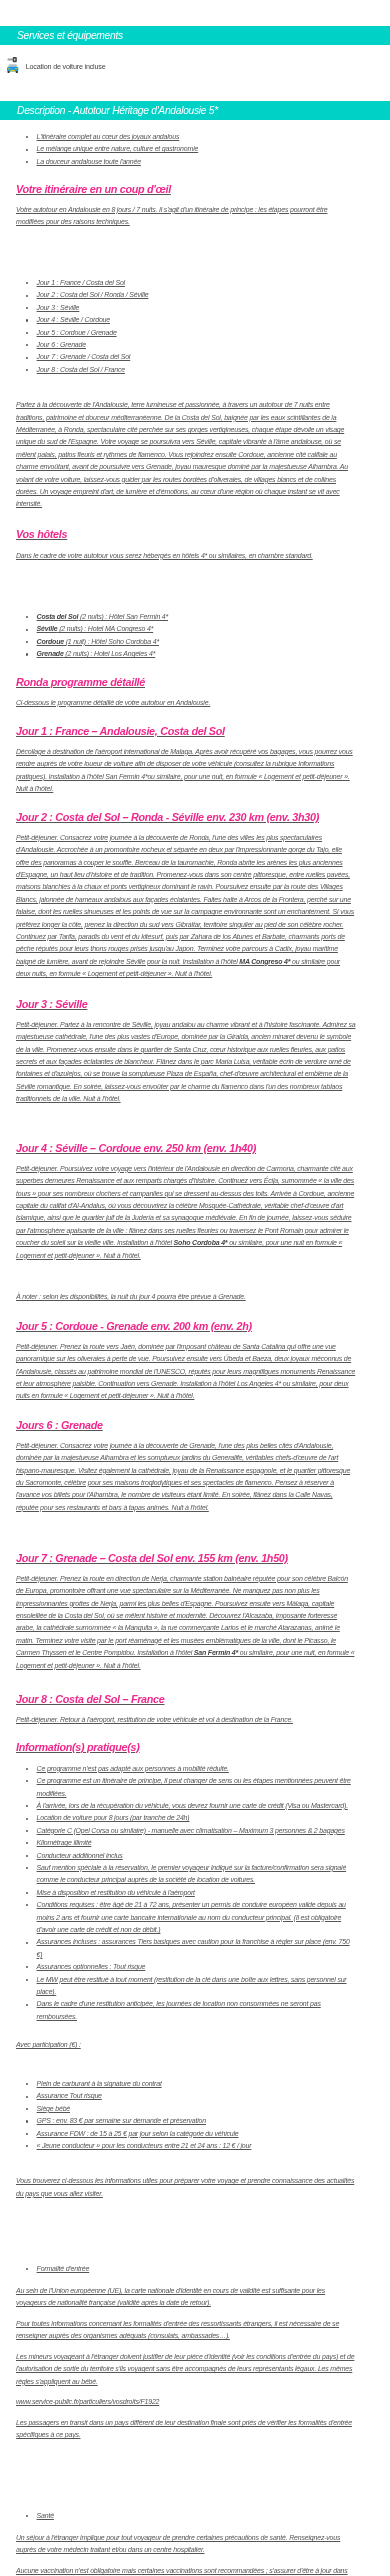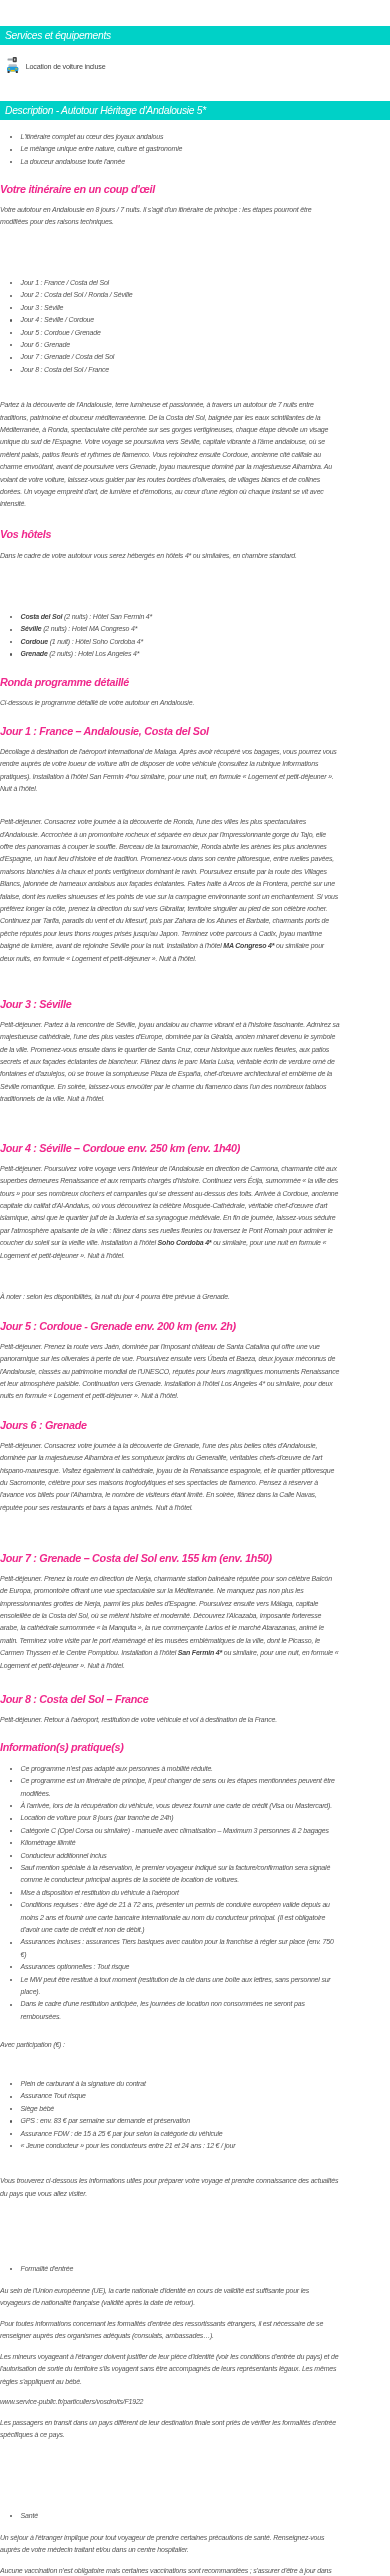--- a/index.html
+++ b/index.html
@@ -1,23 +1,23 @@
 <!DOCTYPE html>
 <html style="font-size:8.2px"><head>
 <meta charset="utf-8">
 <style>
   html, body { margin:0; padding:0; background:#ffffff; }
   body { width:391px; height:3310px; position:relative; overflow:hidden;
          font-family:"Liberation Sans", sans-serif; color:#555555; }
   .banner { position:absolute; left:0; width:391px; height:19px; background:#00D1C7;
             color:#ffffff; font-style:italic; font-size:10.3px; line-height:19px;
-            padding-left:5px; box-sizing:border-box; letter-spacing:-0.3px; }
+            padding-left:17px; box-sizing:border-box; letter-spacing:-0.3px; }
   .service { position:absolute; left:6.2px; display:flex; align-items:center; }
   .service .lbl { font-size:7.2px; color:#444; margin-left:6.2px; letter-spacing:-0.2px; }
-  .abs { position:absolute; left:0; width:340px; }
+  .abs { position:absolute; left:16px; width:340px;text-decoration:underline; }
   .txt { font-style:italic; font-size:7px; line-height:12.4px; color:#555; letter-spacing:-0.2px; margin:0; }
   .h { font-style:italic; font-size:10.8px; color:#F0288C; margin:0; letter-spacing:-0.3px; line-height:15.5px; }
   ul.bul { margin:0; padding:0 0 0 20.6px; list-style:none; }
   ul.bul li { position:relative; font-style:italic; font-size:7px; line-height:12.4px; color:#555; letter-spacing:-0.2px; }
   ul.bul li::before { content:""; position:absolute; left:-10.3px; top:5.2px; width:2.1px; height:2.1px; border-radius:50%; background:#555; }
   b { font-weight:bold; color:#444; }
 </style>
 </head>
 <body>
 
@@ -92,20 +92,21 @@
   <h2 class="h">Ronda programme détaillé</h2>
   <p class="txt" style="margin-top:6.2px">Ci-dessous le programme détaillé de votre autotour en Andalousie.</p>
 </div>
 
 <div class="abs" style="top:724px">
   <h3 class="h">Jour 1 : France – Andalousie, Costa del Sol</h3>
   <p class="txt" style="margin-top:6.2px"><span>Décollage à destination de l'aéroport international de Malaga. Après avoir récupéré vos bagages, vous pourrez vous rendre auprès de votre loueur de voiture afin de disposer de votre véhicule (consultez la rubrique Informations pratiques). Installation à l'hôtel San Fermin 4*ou similaire, pour une nuit, en formule « Logement et petit-déjeuner ». Nuit à l'hôtel.</span></p>
 </div>
 
 <div class="abs" style="top:810px">
+  <h3 class="h">Jour 2 : Costa del Sol – Ronda - Séville env. 230 km (env. 3h30)</h3>
   <p class="txt" style="margin-top:6.2px"><span>Petit-déjeuner. Consacrez votre journée à la découverte de Ronda, l'une des villes les plus spectaculaires d'Andalousie. Accrochée à un promontoire rocheux et séparée en deux par l'impressionnante gorge du Tajo, elle offre des panoramas à couper le souffle. Berceau de la tauromachie, Ronda abrite les arènes les plus anciennes d'Espagne, un haut lieu d'histoire et de tradition. Promenez-vous dans son centre pittoresque, entre ruelles pavées, maisons blanchies à la chaux et ponts vertigineux dominant le ravin. Poursuivez ensuite par la route des Villages Blancs, jalonnée de hameaux andalous aux façades éclatantes. Faites halte à Arcos de la Frontera, perché sur une falaise, dont les ruelles sinueuses et les points de vue sur la campagne environnante sont un enchantement. Si vous préférez longer la côte, prenez la direction du sud vers Gibraltar, territoire singulier au pied de son célèbre rocher. Continuez par Tarifa, paradis du vent et du kitesurf, puis par Zahara de los Atunes et Barbate, charmants ports de pêche réputés pour leurs thons rouges prisés jusqu'au Japon. Terminez votre parcours à Cadix, joyau maritime baigné de lumière, avant de rejoindre Séville pour la nuit. Installation à l'hôtel </span><b>MA Congreso 4*</b><span> ou similaire pour deux nuits, en formule « Logement et petit-déjeuner ». Nuit à l'hôtel.</span></p>
 </div>
 
 <div class="abs" style="top:997px">
   <h3 class="h">Jour 3 : Séville</h3>
   <p class="txt" style="margin-top:6.2px"><span>Petit-déjeuner. Partez à la rencontre de Séville, joyau andalou au charme vibrant et à l'histoire fascinante. Admirez sa majestueuse cathédrale, l'une des plus vastes d'Europe, dominée par la Giralda, ancien minaret devenu le symbole de la ville. Promenez-vous ensuite dans le quartier de Santa Cruz, cœur historique aux ruelles fleuries, aux patios secrets et aux façades éclatantes de blancheur. Flânez dans le parc Maria Luisa, véritable écrin de verdure orné de fontaines et d'azulejos, où se trouve la somptueuse Plaza de España, chef-d'œuvre architectural et emblème de la Séville romantique. En soirée, laissez-vous envoûter par le charme du flamenco dans l'un des nombreux tablaos traditionnels de la ville. Nuit à l'hôtel.</span></p>
 </div>
 
 <div class="abs" style="top:1141px">
   <h3 class="h">Jour 4 : Séville – Cordoue env. 250 km (env. 1h40)</h3>

